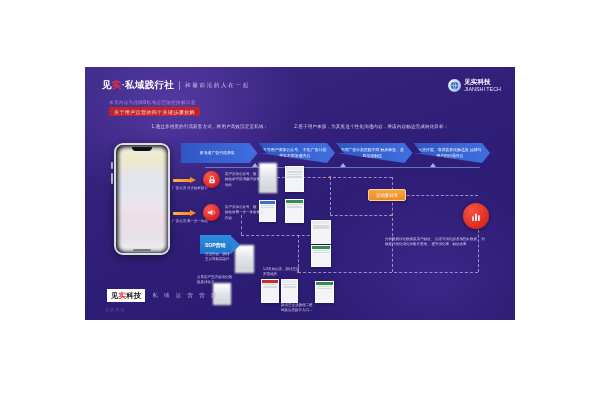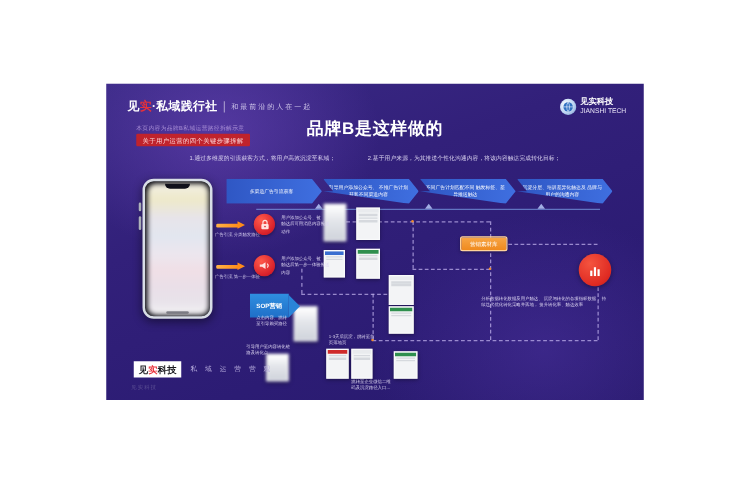--- a/index.html
+++ b/index.html
@@ -145,21 +145,20 @@
     <div class="corp">
       <div class="corp-mark">
         <svg width="9" height="9" viewBox="0 0 24 24">
             <circle cx="12" cy="12" r="10" fill="#2f6fc0"></circle>
             <path d="M2 12h20M12 2c4 4 4 16 0 20M12 2c-4 4-4 16 0 20" stroke="#eaf2ff" stroke-width="1.4" fill="none"></path>
           </svg>
       </div>
       <div class="corp-name"><b>见实科技</b><span>JIANSHI TECH</span></div>
     </div>
 
-    <div class="title">品牌B是这样做的</div>
 
     <div class="redcap">本页内容为品牌B私域运营路径拆解示意</div>
     <div class="redbar">关于用户运营的四个关键步骤拆解</div>
 
     <div class="points">
       <div class="pt">1.通过多维度的引流获客方式，将用户高效沉淀至私域；</div>
       <div class="pt">2.基于用户来源，为其推送个性化沟通内容，将该内容触达完成转化目标；</div>
     </div>
 
     <div class="steps">

